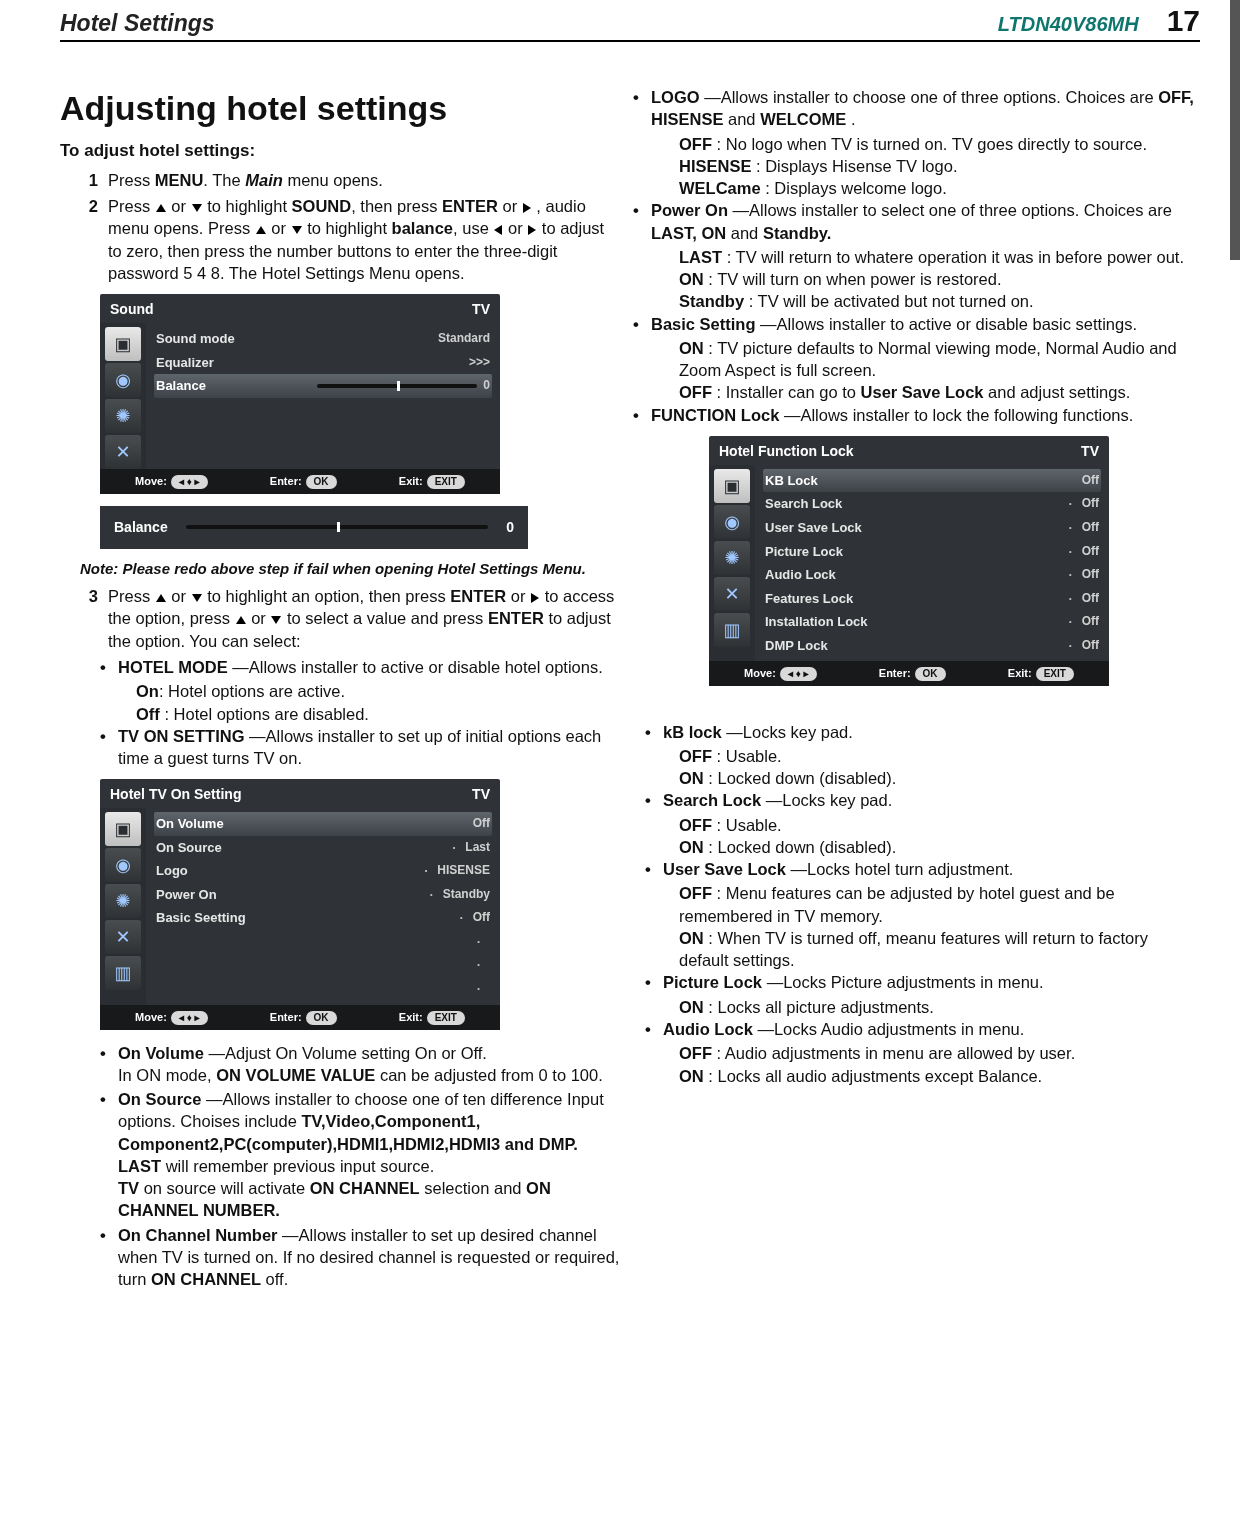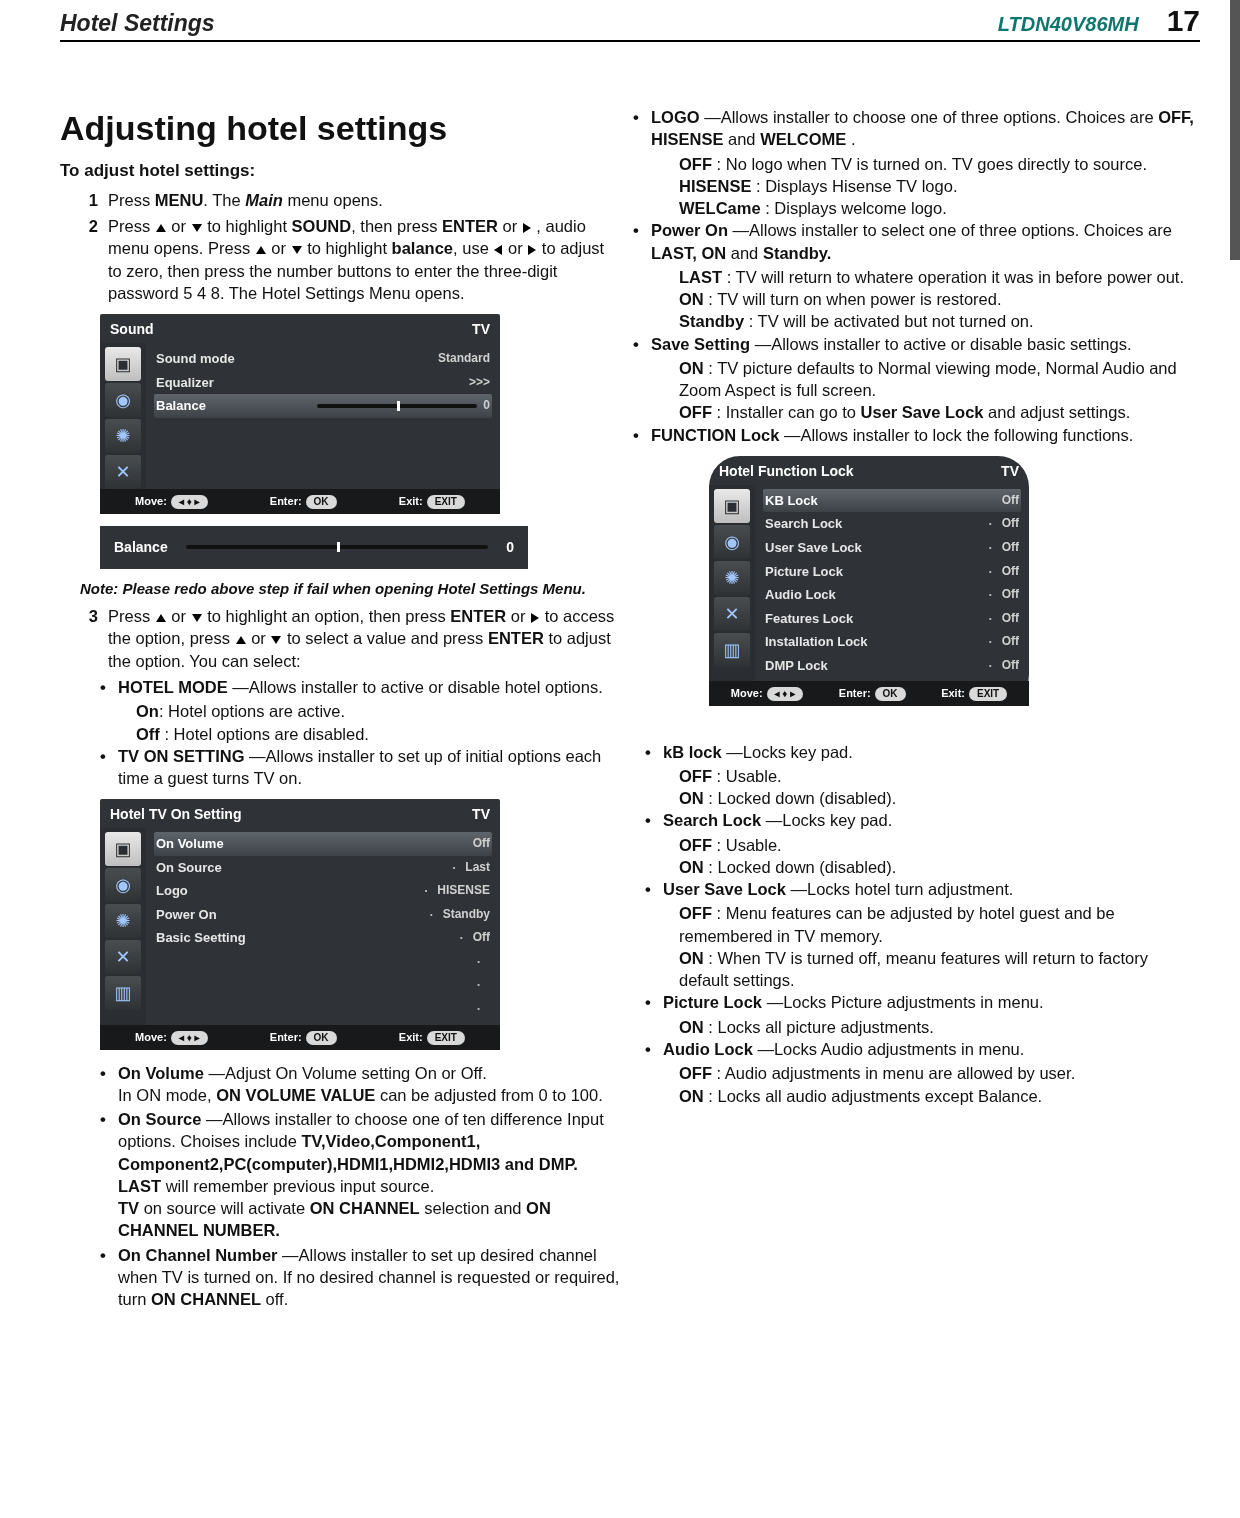--- a/index.html
+++ b/index.html
@@ -51,21 +51,21 @@
     position: absolute;
     right: 0;
     top: 0;
     width: 10px;
     height: 260px;
     background: #555;
   }
   .columns {
     display: flex;
     gap: 18px;
-    margin-top: 64px;
+    margin-top: 44px;
   }
   .col {
     flex: 1;
     font-size: 16.5px;
     line-height: 1.35;
   }
   h1.sect {
     font-size: 34px;
     font-weight: 800;
     margin: 0 0 8px 0;
@@ -205,21 +205,21 @@
     display:flex; gap:8px; margin-left: 40px; margin-bottom: 2px;
   }
   .bullet .dot { width:10px; flex-shrink:0; font-weight:700; }
   .bullet .bt { flex:1; }
   .sub {
     margin-left: 76px;
   }
   .colR .bullet { margin-left: 6px; }
   .colR .sub { margin-left: 40px; }
   .colR .bullet.top { margin-left: -6px; }
-  .osd.small { width: 320px; margin-left: 70px; border-radius: 31px;}
+  .osd.small { width: 400px; margin-left: 70px;}
 </style>
 </head>
 <body>
 
 <div class="page">
   <div class="side-stripe"></div>
 
   <div class="topbar">
     <div class="top-left">Hotel Settings</div>
     <div class="top-right">
@@ -414,21 +414,21 @@
       <div class="bullet top">
         <div class="dot">•</div>
         <div class="bt"><span class="b">Power On</span><span> —Allows installer to select one of three options. Choices are </span><span class="b">LAST, ON</span><span> and </span><span class="b">Standby.</span></div>
       </div>
       <div class="sub"><span class="b">LAST</span><span> : TV will return to whatere operation it was in before power out.</span></div>
       <div class="sub"><span class="b">ON</span><span> : TV will turn on when power is restored.</span></div>
       <div class="sub"><span class="b">Standby</span><span> : TV will be activated but not turned on.</span></div>
 
       <div class="bullet top">
         <div class="dot">•</div>
-        <div class="bt"><span class="b">Save Setting</span><span> —Allows installer to active or disable basic settings.</span></div>
+        <div class="bt"><span class="b">Basic Setting</span><span> —Allows installer to active or disable basic settings.</span></div>
       </div>
       <div class="sub"><span class="b">ON</span><span> : TV picture defaults to Normal viewing mode, Normal Audio and Zoom Aspect is full screen.</span></div>
       <div class="sub"><span class="b">OFF</span><span> : Installer can go to </span><span class="b">User Save Lock</span><span> and adjust settings.</span></div>
 
       <div class="bullet top">
         <div class="dot">•</div>
         <div class="bt"><span class="b">FUNCTION Lock</span><span> —Allows installer to lock the following functions.</span></div>
       </div>
 
       

